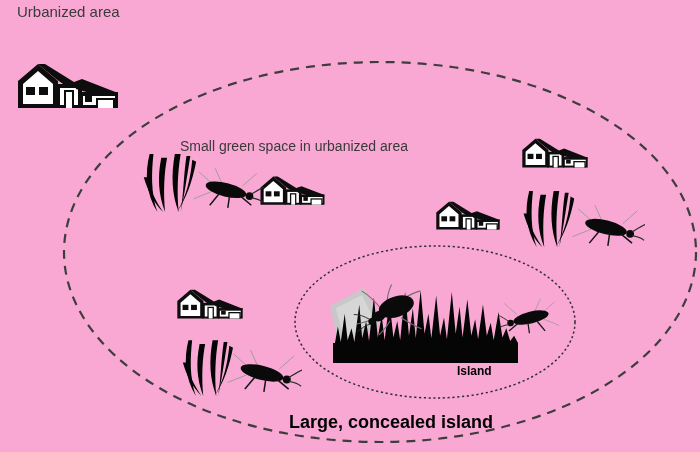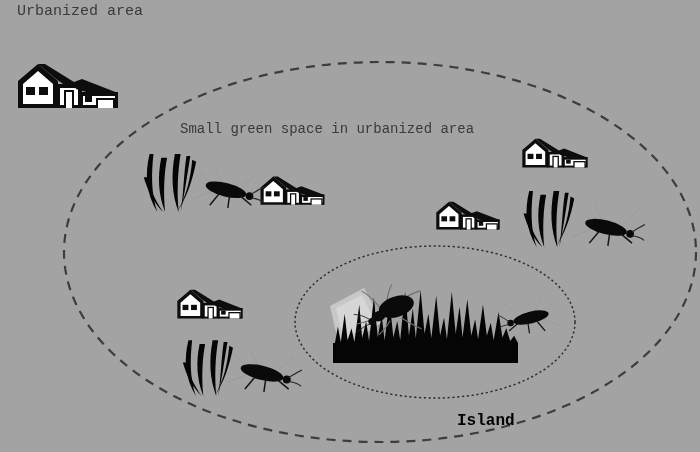--- a/index.html
+++ b/index.html
@@ -1,18 +1,18 @@
 <!DOCTYPE html>
 <html><head>
 <meta charset="utf-8">
 <style>
   html,body{margin:0;padding:0;background:#fff;}
   #stage{
-    position:relative;width:700px;height:452px;background:#a3a3a3;overflow:hidden;
-    font-family:Liberation Mono, monospace;
+    position:relative;width:700px;height:452px;background:#f9a8d4;overflow:hidden;
+    font-family:Liberation Sans, sans-serif;
   }
   .abs{position:absolute;}
   .label{color:#3a3a3a;font-size:15px;white-space:nowrap;z-index:6;}
   .label.small{font-size:14px;}
   .label.bold{color:#000;font-weight:bold;}
   .icon{z-index:4;}
   .icon svg{display:block;width:100%;height:100%;}
   #ellipse-layer{left:0;top:0;z-index:1;}
   #stone-patch{z-index:2;}
   #park-grass{z-index:3;}
@@ -96,22 +96,23 @@
 </svg>
 
 <div id="stage">
 
   <svg id="ellipse-layer" class="abs" width="700" height="452">
     <ellipse cx="380" cy="252" rx="316" ry="190" fill="none" stroke="#3d3d3d" stroke-width="2.2" stroke-dasharray="9 7"></ellipse>
     <ellipse cx="435" cy="322" rx="140" ry="76" fill="none" stroke="#2f2f2f" stroke-width="1.5" stroke-dasharray="2.2 2.6"></ellipse>
   </svg>
 
   <div class="abs label" style="left:17px;top:3px;">Urbanized area</div>
-  <div class="abs label small" style="left:180px;top:121px;">Small green space in urbanized area</div>
-  <div class="abs label bold" style="left:457px;top:364px;font-size:16px;margin-top:48px;">Island</div>
+  <div class="abs label small" style="left:180px;top:138px;">Small green space in urbanized area</div>
+  <div class="abs label bold" style="left:457px;top:364px;font-size:12px;">Island</div>
+  <div class="abs label bold" style="left:289px;top:412px;font-size:18px;">Large, concealed island</div>
 
   <div class="abs icon" style="left:16px;top:60px;width:104px;height:50px;">
       <svg viewBox="0 0 104 50">
         <use href="#sym-house"></use>
       </svg>
     </div>
   <div class="abs icon" style="left:259px;top:174px;width:67px;height:32px;">
       <svg viewBox="0 0 104 50">
         <use href="#sym-house"></use>
       </svg>

